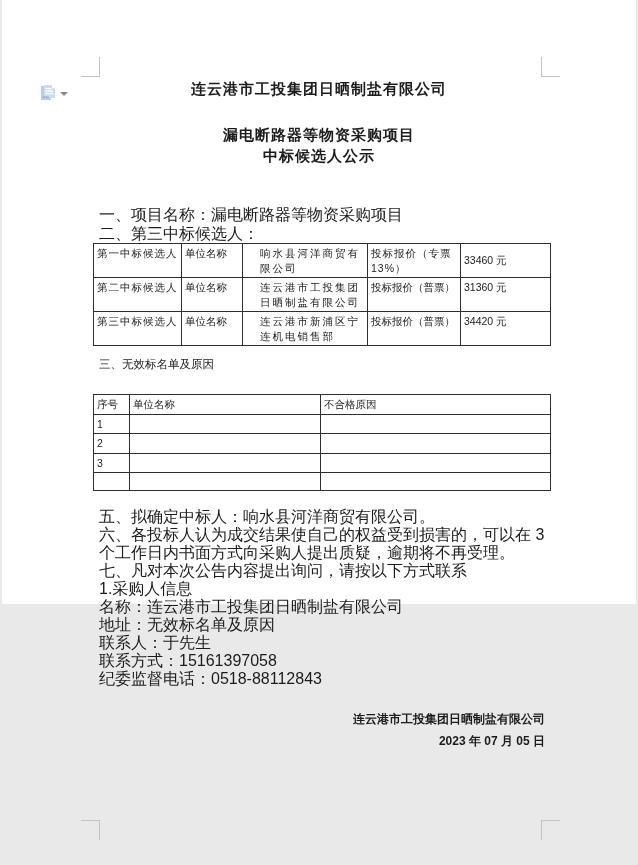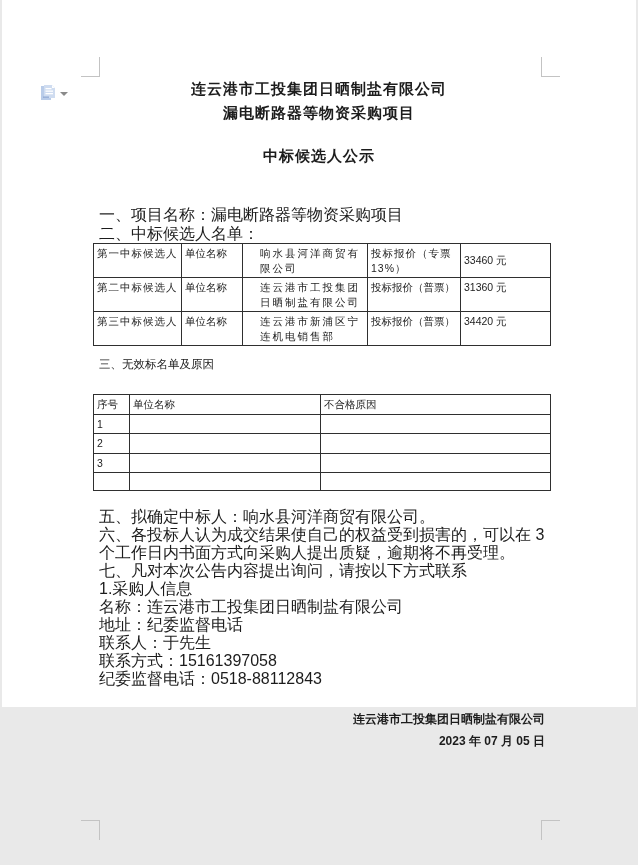--- a/index.html
+++ b/index.html
@@ -3,37 +3,37 @@
 <meta charset="utf-8">
 <style>
   html,body{margin:0;padding:0;}
   body{
     width:638px;height:865px;position:relative;overflow:hidden;
     background:#e9e9e9;
     font-family:"Liberation Sans","DejaVu Sans",sans-serif;
     color:#1c1c1c;
   }
   .page{
-    position:absolute;left:2px;top:0;width:634px;height:707px;
+    position:absolute;left:2px;top:0;width:634px;height:604px;
     background:#ffffff;
   }
   
   .mark{position:absolute;width:18px;height:19px;}
   .mark-tl{left:79px;top:57px;border-right:1px solid #c3c3c3;border-bottom:1px solid #c3c3c3;}
   .mark-tr{left:539px;top:57px;border-left:1px solid #c3c3c3;border-bottom:1px solid #c3c3c3;}
   .mark-bl{left:79px;top:820px;border-right:1px solid #c3c3c3;border-top:1px solid #c3c3c3;}
   .mark-br{left:539px;top:820px;border-left:1px solid #c3c3c3;border-top:1px solid #c3c3c3;}
   
   .paste-btn{position:absolute;left:38px;top:81px;width:36px;height:23px;display:flex;align-items:center;gap:4px;cursor:pointer;}
   .paste-btn svg{display:block;}
   .drop-arrow{width:0;height:0;border-left:4px solid transparent;border-right:4px solid transparent;border-top:4px solid #8a8a8a;margin-top:2px;}
   
   .title{position:absolute;left:0;width:100%;text-align:center;font-size:15px;font-weight:bold;line-height:18px;letter-spacing:1px;}
   .title1{top:80px;}
-  .title2{top:104px;font-family:Liberation Serif, serif;}
+  .title2{top:126px;font-family:Liberation Serif, serif;}
   .title3{top:147px;}
   
   .bodyblock{position:absolute;left:97px;width:450px;font-size:16px;line-height:18.5px;}
   .block-a{top:206px;}
   .heading3{position:absolute;left:97px;top:355px;font-size:11.5px;line-height:18px;font-family:Liberation Serif, serif;}
   .block-b{top:508px;line-height:18px;}
   
   table{border-collapse:collapse;table-layout:fixed;position:absolute;left:91px;background:#fff;}
   td,th{border:1px solid #2f2f2f;padding:2px 3px;font-size:10.5px;font-weight:normal;
         vertical-align:top;line-height:14.5px;text-align:left;overflow:hidden;word-break:break-all;}
@@ -72,21 +72,21 @@
     </span>
     <span class="drop-arrow"></span>
   </div>
 
   <div class="title title1">连云港市工投集团日晒制盐有限公司</div>
   <div class="title title2">漏电断路器等物资采购项目</div>
   <div class="title title3">中标候选人公示</div>
 
   <div class="bodyblock block-a">
     <div>一、项目名称：漏电断路器等物资采购项目</div>
-    <div>二、中标候选人名单：</div>
+    <div>二、第三中标候选人：</div>
   </div>
 
   <table class="tbl-candidates">
     <colgroup>
       <col style="width:88px">
         <col style="width:61px">
         <col style="width:125px">
         <col style="width:93px">
         <col style="width:90px">
     </colgroup>
@@ -151,21 +151,21 @@
       </tr>
     </tbody>
   </table>
 
   <div class="bodyblock block-b">
     <div>五、拟确定中标人：响水县河洋商贸有限公司。</div>
     <div>六、各投标人认为成交结果使自己的权益受到损害的，可以在 3 个工作日内书面方式向采购人提出质疑，逾期将不再受理。</div>
     <div>七、凡对本次公告内容提出询问，请按以下方式联系</div>
     <div>1.采购人信息</div>
     <div>名称：连云港市工投集团日晒制盐有限公司</div>
-    <div>地址：纪委监督电话</div>
+    <div>地址：无效标名单及原因</div>
     <div>联系人：于先生</div>
     <div>联系方式：15161397058</div>
     <div>纪委监督电话：0518-88112843</div>
   </div>
 
   <div class="signature">
     <div>连云港市工投集团日晒制盐有限公司</div>
     <div>2023 年 07 月 05 日</div>
   </div>
 

